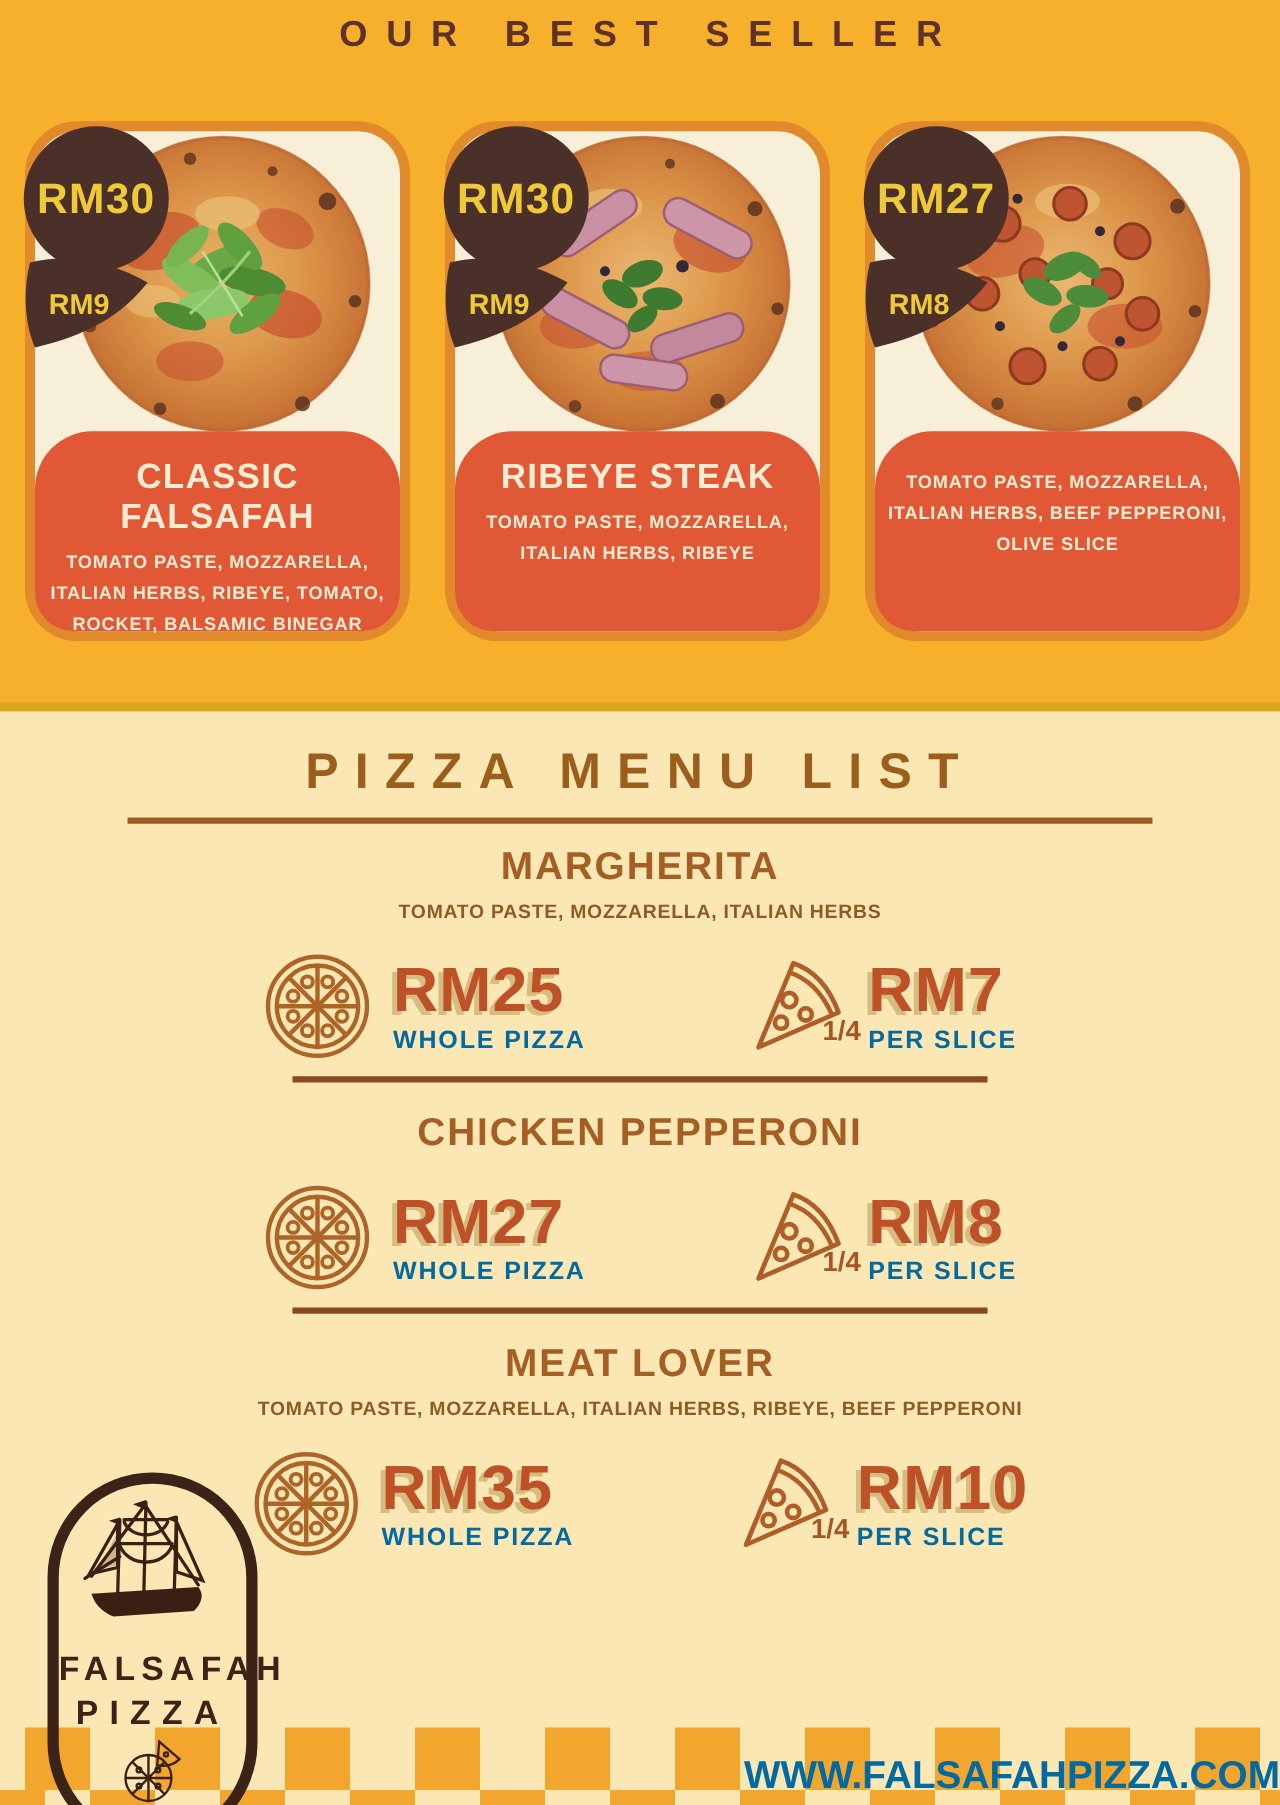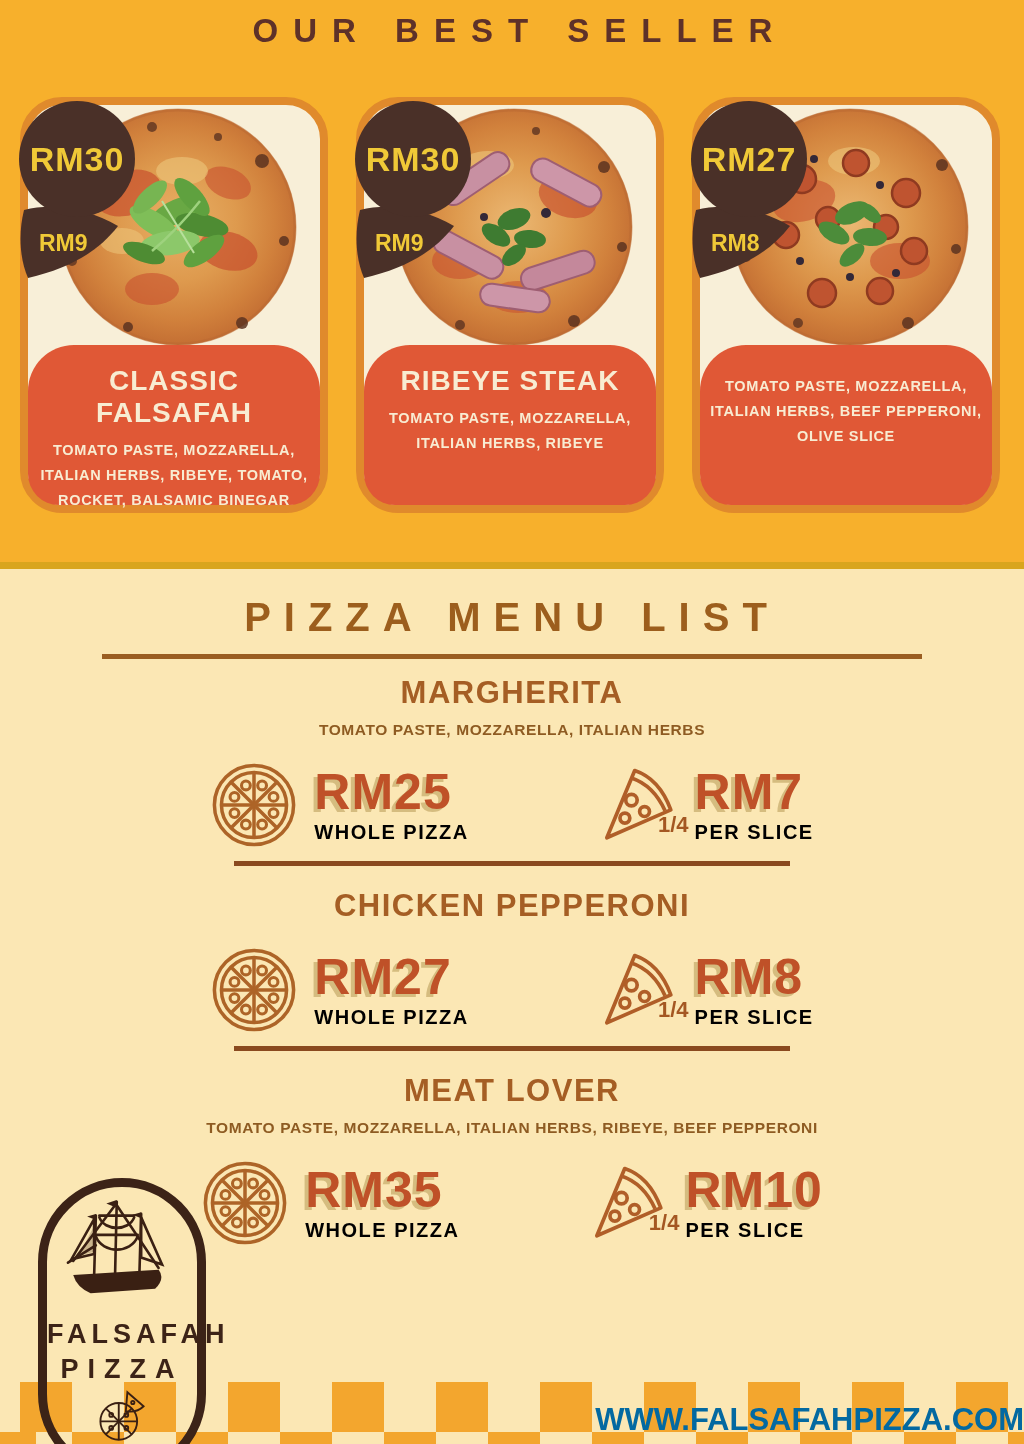--- a/index.html
+++ b/index.html
@@ -4,21 +4,21 @@
 <style>
   html,body{margin:0;padding:0;background:#FBE7B4;}
   .poster{
     position:relative;width:1024px;height:1444px;overflow:hidden;
     background:#FBE7B4;
     font-family:"Liberation Sans","DejaVu Sans",sans-serif;
     -webkit-font-smoothing:antialiased;
   }
   
   .top-section{position:absolute;top:0;left:0;right:0;height:562px;background:#F7B02C;border-bottom:7px solid #D9A51E;}
-  .best-title{margin:0;padding-top:12px;text-align:center;font-size:33px;font-weight:bold;
+  .best-title{margin:0;padding-top:12px;text-align:center;font-size:29px;font-weight:bold;
     letter-spacing:15px;color:#5E3129;padding-left:16px;}
   .cards{position:absolute;top:97px;left:20px;right:20px;display:flex;gap:28px;}
   .card{position:relative;width:308px;height:416px;box-sizing:border-box;
     background:#F8EFD8;border:8px solid #E08A2C;border-radius:42px;}
   .photo{position:absolute;top:0;left:0;right:0;bottom:158px;border-radius:33px 33px 0 0;overflow:hidden;}
   .photo svg{position:absolute;top:-4px;left:4px;}
   .banner{position:absolute;left:0;right:0;bottom:0;height:160px;background:#E05836;
     border-radius:46px 46px 31px 31px;color:#F8ECD2;text-align:center;
     padding:20px 0 0;box-sizing:border-box;}
   .banner h2{margin:0;font-size:28px;letter-spacing:1px;font-weight:bold;}
@@ -36,21 +36,21 @@
   .menu-rule{width:820px;height:5px;background:#9A5E22;margin:14px auto 0;}
   .item-name{margin:16px 0 0;text-align:center;font-size:31px;font-weight:bold;
     letter-spacing:1.5px;color:#A55E24;}
   .item-name.gap{margin-top:22px;}
   .item-desc{margin:10px 0 0;text-align:center;font-size:15.5px;font-weight:bold;
     letter-spacing:.6px;color:#8E5B22;}
   .price-row{margin-top:18px;display:flex;justify-content:center;align-items:center;gap:128px;height:96px;}
   .price-group{display:flex;align-items:center;gap:16px;}
   .big-price{font-size:50px;font-weight:bold;color:#BF5128;letter-spacing:1px;line-height:1;
     text-shadow:-4px 3px 0 rgba(152,118,42,.38);}
-  .price-sub{margin-top:4px;font-size:20px;font-weight:bold;color:#000000;letter-spacing:1.5px;}
+  .price-sub{margin-top:4px;font-size:20px;font-weight:bold;color:#0369a1;letter-spacing:1.5px;}
   .slice-wrap{position:relative;width:82px;height:86px;}
   .fraction{position:absolute;right:-10px;bottom:10px;font-size:22px;font-weight:bold;color:#A45722;}
   .item-rule{width:556px;height:5px;background:#8A4A1F;margin:8px auto 0;}
   
   .logo-pill{position:absolute;left:38px;top:1178px;width:168px;height:300px;box-sizing:border-box;
     border:9px solid #3C2317;border-radius:90px;text-align:center;z-index:3;}
   .brand-line1{font-size:27px;font-weight:bold;letter-spacing:5px;color:#3C2317;margin-top:0;}
   .brand-line2{font-size:27px;font-weight:bold;letter-spacing:9px;color:#3C2317;margin-top:4px;}
   
   .check-row-a{position:absolute;left:0;right:0;top:1382px;height:50px;z-index:1;

